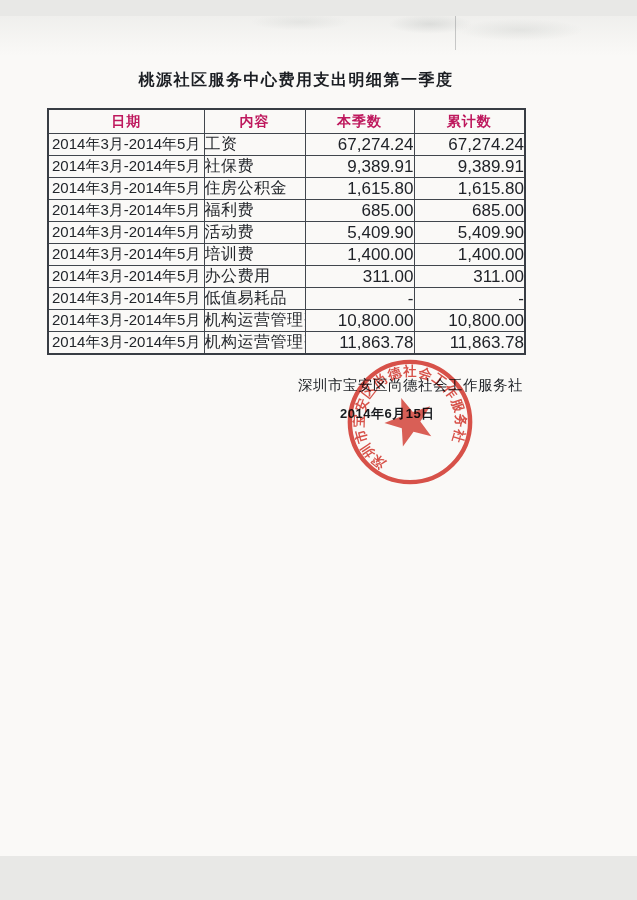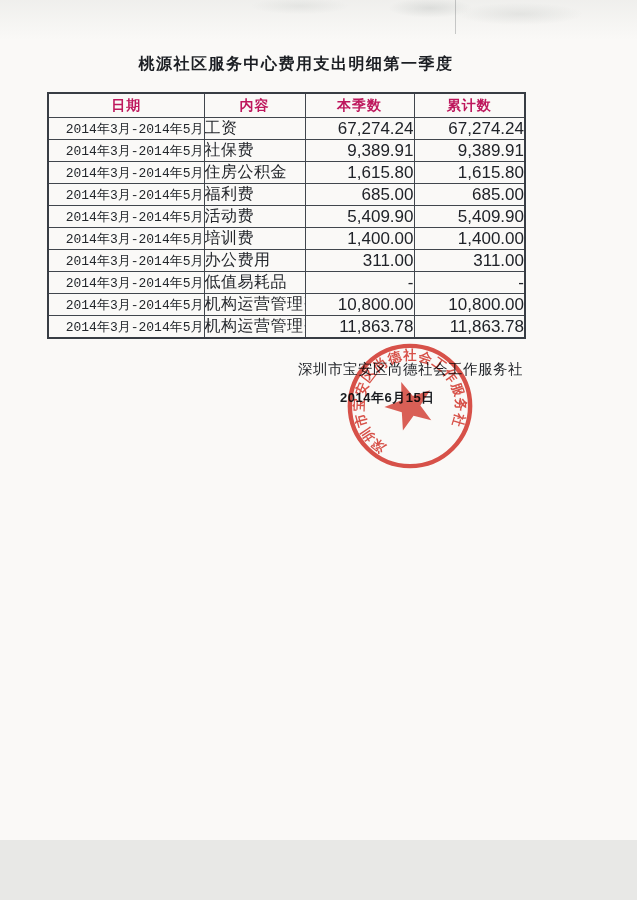--- a/index.html
+++ b/index.html
@@ -3,21 +3,21 @@
 <meta charset="utf-8">
 <style>
   html, body {
     margin: 0; padding: 0;
     background: #e8e8e6;
     font-family: "Liberation Serif", "DejaVu Serif", serif;
   }
   .page {
     position: relative;
     width: 637px; height: 840px;
-    margin: 0 auto;
+    margin: 16px auto;
     background: #faf9f7;
     overflow: hidden;
     color: #1f2226;
   }
   
   .page::before {
     content: "";
     position: absolute; left: 0; top: 0; width: 637px; height: 40px;
     background:
       radial-gradient(60px 14px at 430px 8px,  rgba(165,170,168,.28), rgba(165,170,168,0) 70%),
@@ -58,23 +58,23 @@
   table.expense { border: 2px solid #383d44; }
   table.expense th {
     height: 23px;
     font-size: 14px;
     font-weight: 600;
     color: #be185d;
     letter-spacing: 1px;
   }
   table.expense td { height: 17.6px; }
   .c-date {
-    text-align: right;
-    font-family: Liberation Mono, monospace;
-    font-size: 13px;
+    text-align: center;
+    font-family: Liberation Sans, sans-serif;
+    font-size: 15px;
     color: #22262b;
   }
   .c-item {
     text-align: left;
     vertical-align: bottom;
     padding-left: 5px; padding-bottom: 1px;
     font-size: 16px;
     color: #24272c;
     letter-spacing: .5px;
   }

